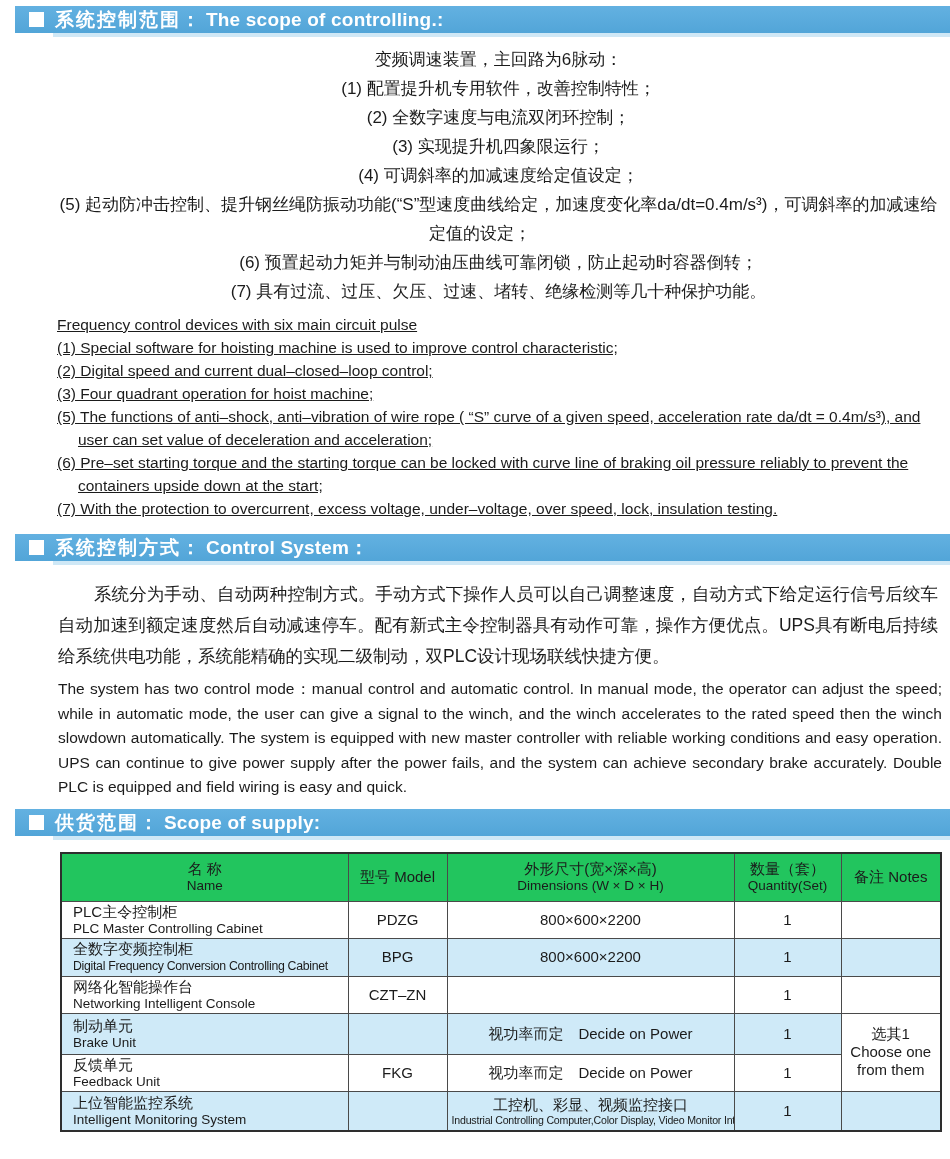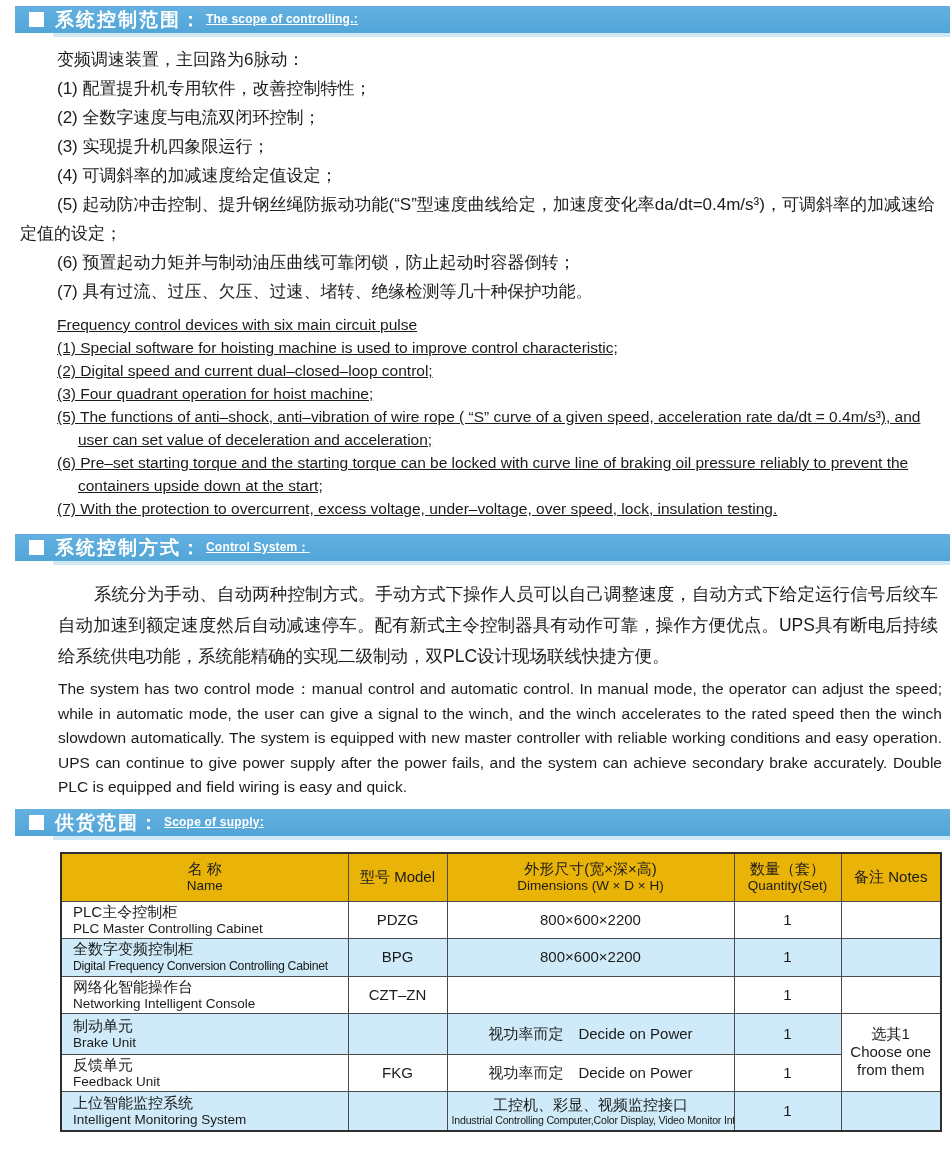--- a/index.html
+++ b/index.html
@@ -18,27 +18,27 @@
   }
   .bar .bullet{
     width:15px;height:15px;background:#ffffff;display:inline-block;
     margin-right:11px;flex:0 0 auto;
   }
   .bar .bar-zh{
     color:#ffffff;font-weight:bold;font-size:19px;letter-spacing:2px;
     line-height:27px;white-space:nowrap;
   }
   .bar .bar-en{
-    color:#ffffff;font-weight:bold;font-size:12px;letter-spacing:.2px;
-    line-height:27px;white-space:nowrap;margin-left:4px;text-decoration:underline;
+    color:#ffffff;font-weight:bold;font-size:19px;letter-spacing:.2px;
+    line-height:27px;white-space:nowrap;margin-left:4px;
   }
   .bar-stripe{height:4px;margin-left:53px;background:#cfe8f6;}
   
   #sec1-zh{margin:8px 10px 0 20px;font-size:17px;line-height:29px;}
-  #sec1-zh .zh-line{text-indent:37px;}
+  #sec1-zh .zh-line{text-indent:37px;text-align:center;}
   #sec1-en{margin:7px 2px 0 57px;font-size:15.5px;line-height:23px;}
   #sec1-en .en-line{padding-left:21px;text-indent:-21px;text-decoration:underline;}
   #sec1-en .en-intro{padding-left:0;text-indent:0;}
   
   #sec2-zh{
     margin:14px 12px 0 58px;font-size:17.5px;line-height:31px;
     text-align:justify;text-indent:36px;
   }
   #sec2-en{
     margin:5px 8px 0 58px;font-size:15.5px;line-height:24.5px;
@@ -52,21 +52,21 @@
   #supply-table col.c1{width:287px;}
   #supply-table col.c2{width:99px;}
   #supply-table col.c3{width:287px;}
   #supply-table col.c4{width:107px;}
   #supply-table col.c5{width:100px;}
   #supply-table th,#supply-table td{
     border:1px solid #4a4a4a;padding:1px 4px;vertical-align:middle;
     font-weight:normal;text-align:center;font-size:15px;line-height:18px;
     overflow:hidden;
   }
-  #supply-table thead th{background:#eab308;height:45px;}
+  #supply-table thead th{background:#22c55e;height:45px;}
   #supply-table tr.shade td{background:#cfeaf8;}
   #supply-table td.cell-name{text-align:left;padding-left:11px;}
   .l1{font-size:15px;line-height:18px;}
   .l2{font-size:13.5px;line-height:16px;}
   .l2.tight{font-size:12.3px;letter-spacing:-0.3px;white-space:nowrap;}
   .dim-sub{font-size:10.6px;line-height:12px;letter-spacing:-0.2px;white-space:nowrap;}
   td.notes-merged{background:#ffffff !important;font-size:14px;line-height:19px;}
 </style>
 </head>
 <body>

